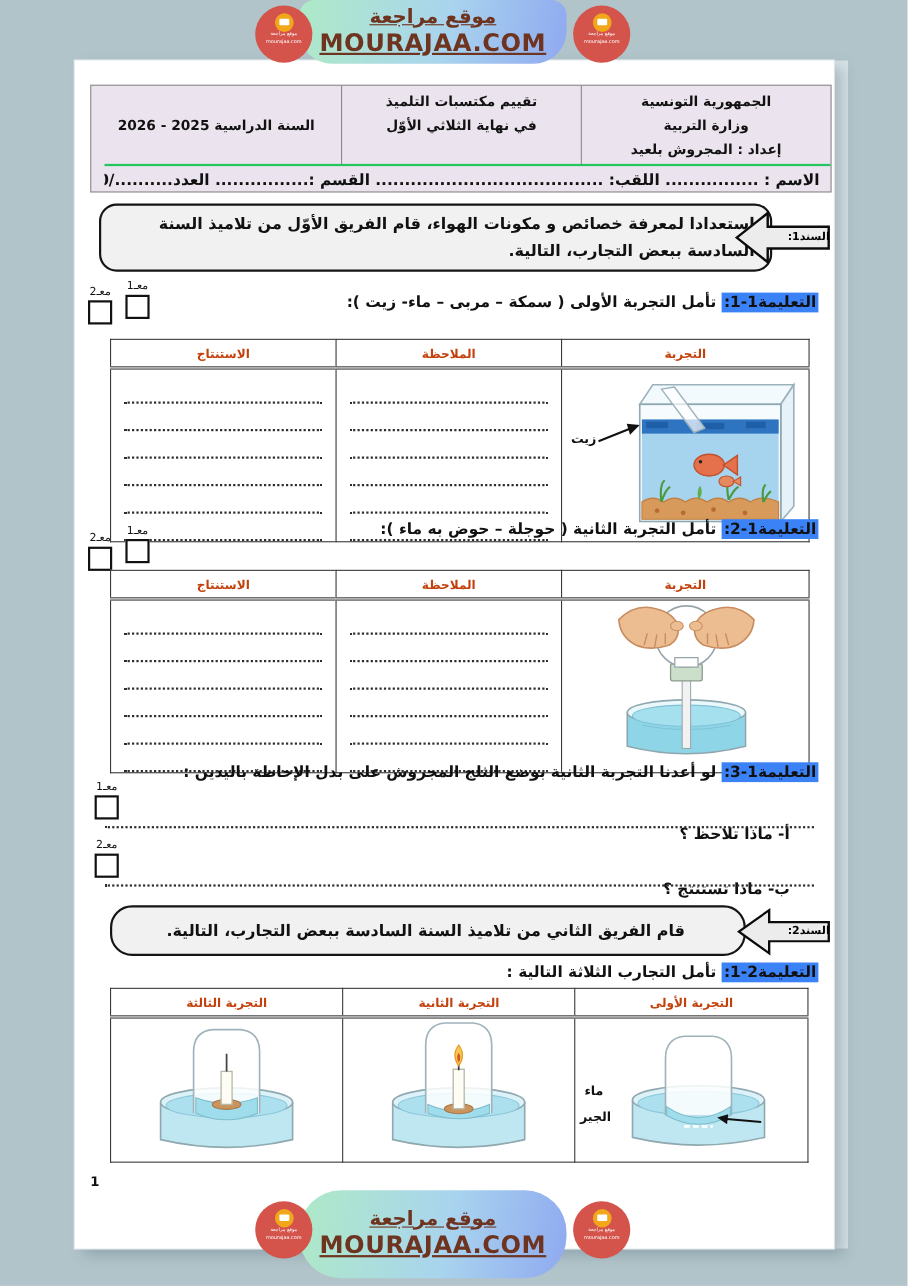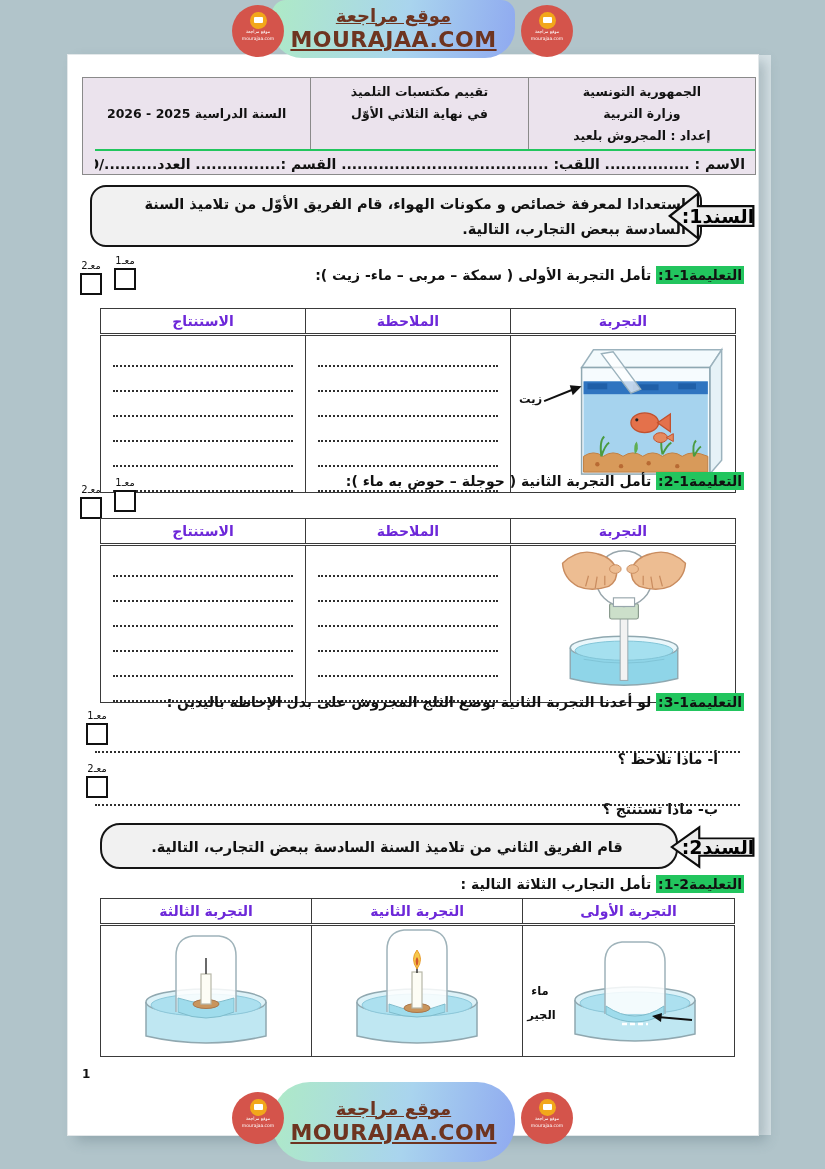--- a/index.html
+++ b/index.html
@@ -55,38 +55,38 @@
   
   .sanad-box{
     position:absolute;background:#f1f1f1;border:2.5px solid #151515;border-radius:16px;
     font-size:14.5px;font-weight:600;color:#111;line-height:1.75;
     padding:5px 14px 5px 10px;box-sizing:border-box;text-align:right;
   }
   .sanad-arrow{position:absolute;z-index:2;}
   .sanad-arrow svg{width:100%;height:100%;display:block;}
   .sanad-arrow-text{
     position:absolute;left:33%;right:2%;top:50%;transform:translateY(-50%);
-    font-weight:bold;font-size:19px;color:#000;direction:rtl;white-space:nowrap;
+    font-weight:bold;font-size:10px;color:#000;direction:rtl;white-space:nowrap;
   }
 
   
   .inst-line{position:absolute;right:14px;left:86px;font-size:14px;font-weight:600;color:#111;text-align:right;white-space:nowrap;}
-  .hl{background:#22c55e;font-weight:bold;padding:1px 2px;}
+  .hl{background:#3b82f6;font-weight:bold;padding:1px 2px;}
   .q-line{position:absolute;right:40px;left:120px;font-size:14px;font-weight:600;color:#111;text-align:right;margin-top:30px;}
 
   
   .mark{position:absolute;width:30px;text-align:center;}
   .mark-label{display:block;font-size:10px;font-weight:normal;color:#111;line-height:1.1;direction:rtl;}
   .mark-box{display:block;width:22px;height:22px;border:2.5px solid #111;margin:2px auto 0;background:#fff;box-sizing:border-box;}
 
   
   table.exp{position:absolute;border-collapse:collapse;table-layout:fixed;direction:rtl;background:#fff;}
   table.exp th{
     border:1.6px solid #3a3a3a;border-bottom:3px double #3a3a3a;
-    font-size:14px;font-weight:bold;color:#6d28d9;height:24px;padding:0;text-align:center;
+    font-size:11px;font-weight:bold;color:#c2410c;height:24px;padding:0;text-align:center;
   }
   table.exp td{border:1.6px solid #3a3a3a;vertical-align:top;padding:0;position:relative;}
   .wlines{padding:6px 12px 0;}
   .wline{height:23px;border-bottom:2.5px dotted #2e2e2e;}
   .figure-cell{overflow:hidden;}
   .fig-label{position:absolute;font-size:11.5px;font-weight:bold;color:#111;direction:rtl;}
 
   
   .ans-line{position:absolute;border-bottom:2.5px dotted #2e2e2e;height:2px;}
 

